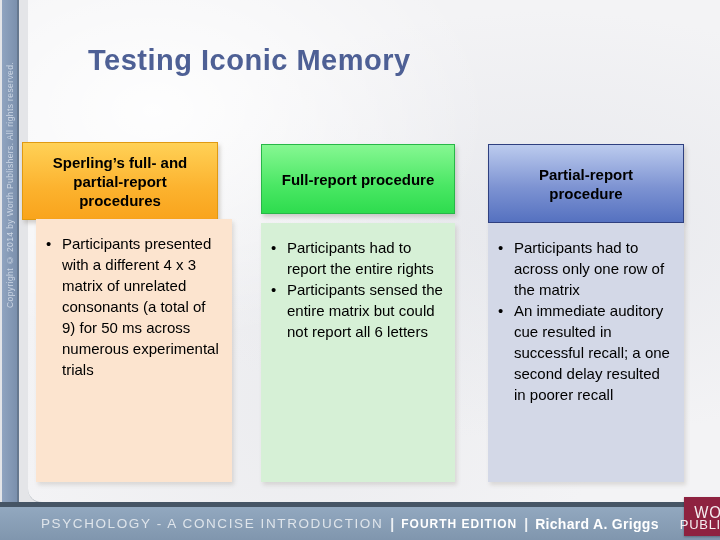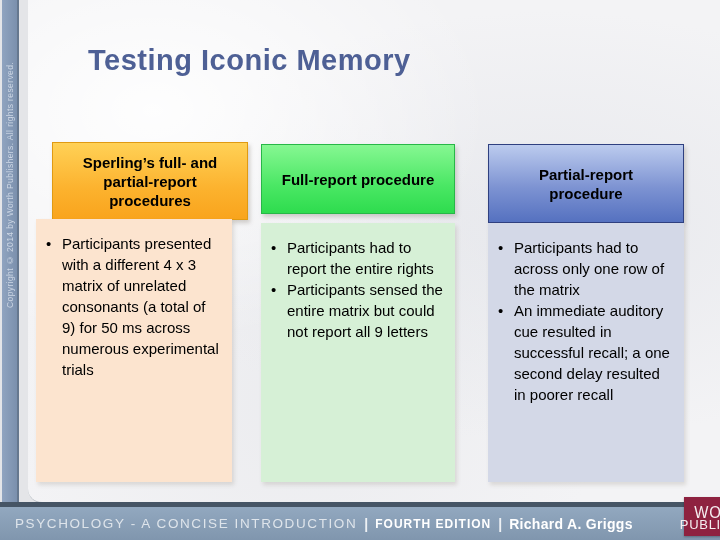--- a/index.html
+++ b/index.html
@@ -55,21 +55,21 @@
     position:absolute;
     padding:14px 12px 0 10px;
     font-size:15px; line-height:21px; color:#000;
     box-shadow:2px 3px 4px rgba(110,100,85,0.18);
   }
   .bullet-row { display:flex; }
   .bullet-glyph { width:16px; flex:0 0 16px; }
 
   
   .header-sperling {
-    left:52px; top:142px; width:196px; height:78px;
+    left:22px; top:142px; width:196px; height:78px;
     background:linear-gradient(to bottom,#ffd156 0%,#fcb22e 60%,#f9a41c 100%);
     border:1.5px solid #e09a12;
   }
   .body-sperling { left:36px; top:219px; width:196px; height:263px; background:#fce4cf; }
 
   
   .header-full {
     left:261px; top:144px; width:194px; height:70px;
     background:linear-gradient(to bottom,#86f792 0%,#4ae764 60%,#2edc4e 100%);
     border:1.5px solid #27b747;
@@ -85,21 +85,21 @@
   .body-partial { left:488px; top:223px; width:196px; height:259px; background:#d3d8e7; }
 
   
   .footer-darkline {
     position:absolute; left:0; top:502px; width:720px; height:5px;
     background:#46556533; background-color:#465565;
   }
   .footer-band {
     position:absolute; left:0; top:507px; width:720px; height:33px;
     background:linear-gradient(to bottom,#92a8bf,#8096ae);
-    display:flex; align-items:center; padding-left:15px;
+    display:flex; align-items:center; padding-left:41px;
   }
   .footer-book {
     font-size:13.5px; letter-spacing:1.6px;
     color:rgba(255,255,255,0.72); font-weight:normal;
   }
   .footer-sep { color:rgba(255,255,255,0.85); font-size:14px; margin:0 7px; font-weight:bold; }
   .footer-edition { font-size:12px; letter-spacing:1px; color:#ffffff; font-weight:bold; }
   .footer-author { font-size:14px; letter-spacing:0.3px; color:#ffffff; font-weight:bold; }
 
   .publisher-logo {
@@ -141,21 +141,21 @@
 <div class="col-header header-full">
   <span>Full-report procedure</span>
 </div>
 <div class="col-body body-full">
   <div class="bullet-row">
     <span class="bullet-glyph">•</span>
     <span>Participants had to report the entire rights</span>
   </div>
   <div class="bullet-row">
     <span class="bullet-glyph">•</span>
-    <span>Participants sensed the entire matrix but could not report all 9 letters</span>
+    <span>Participants sensed the entire matrix but could not report all 6 letters</span>
   </div>
 </div>
 
 <div class="col-header header-partial">
   <span>Partial-report procedure</span>
 </div>
 <div class="col-body body-partial">
   <div class="bullet-row">
     <span class="bullet-glyph">•</span>
     <span>Participants had to across only one row of the matrix</span>

